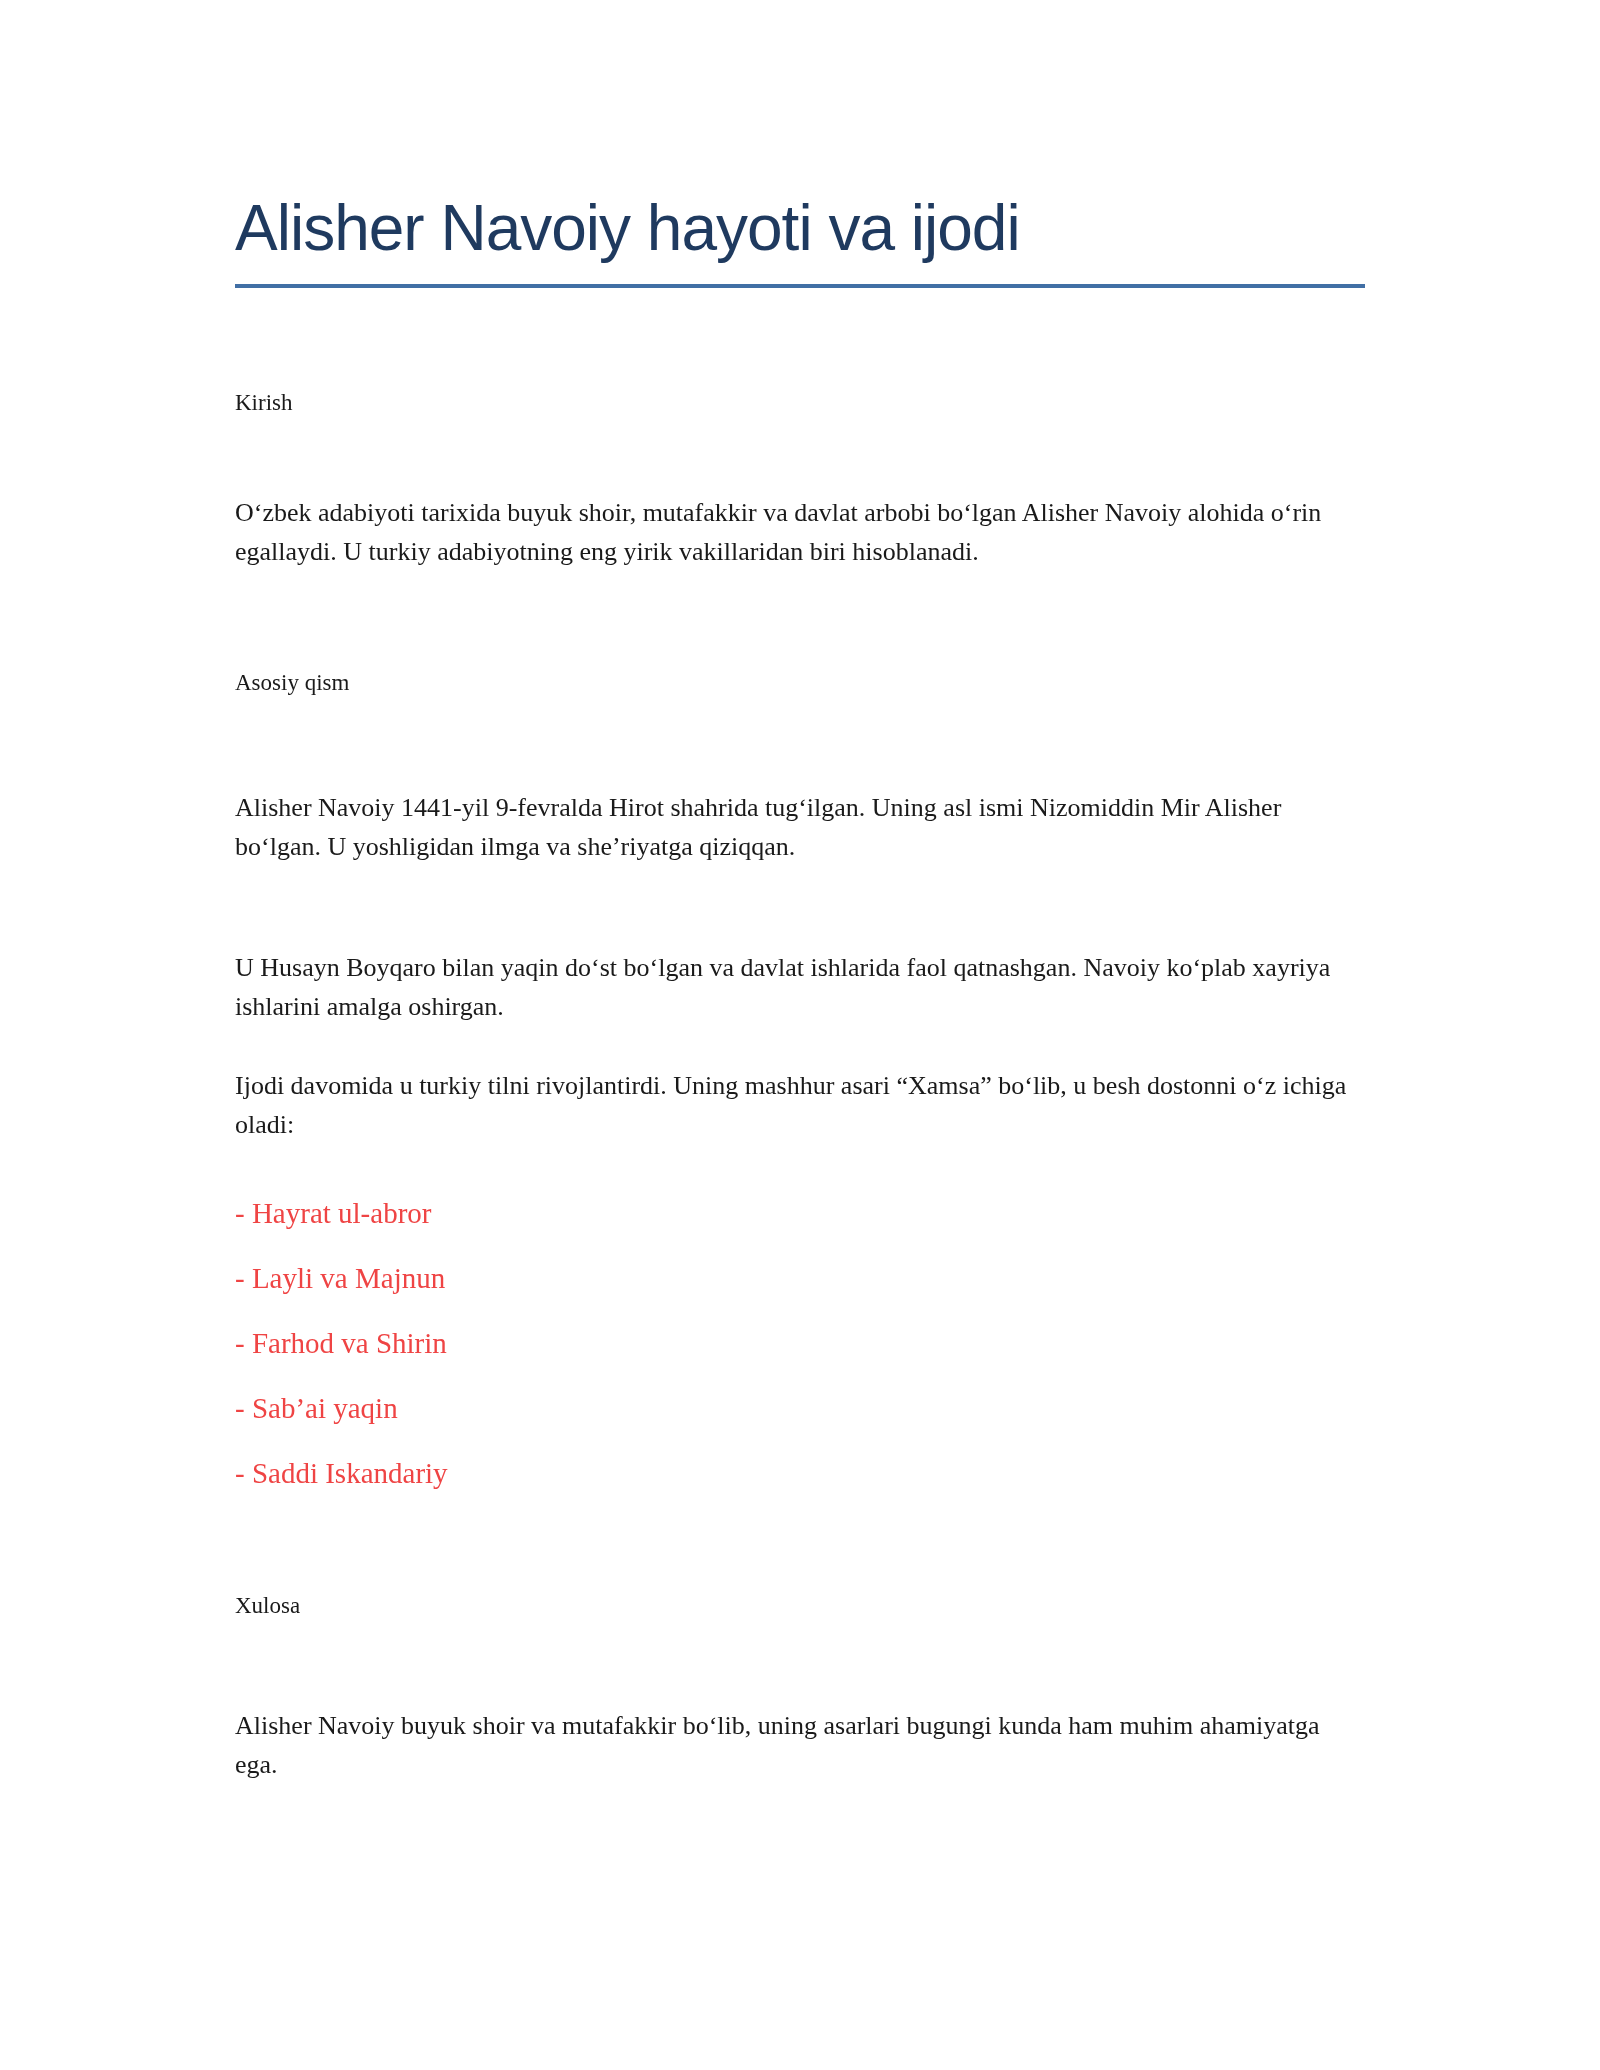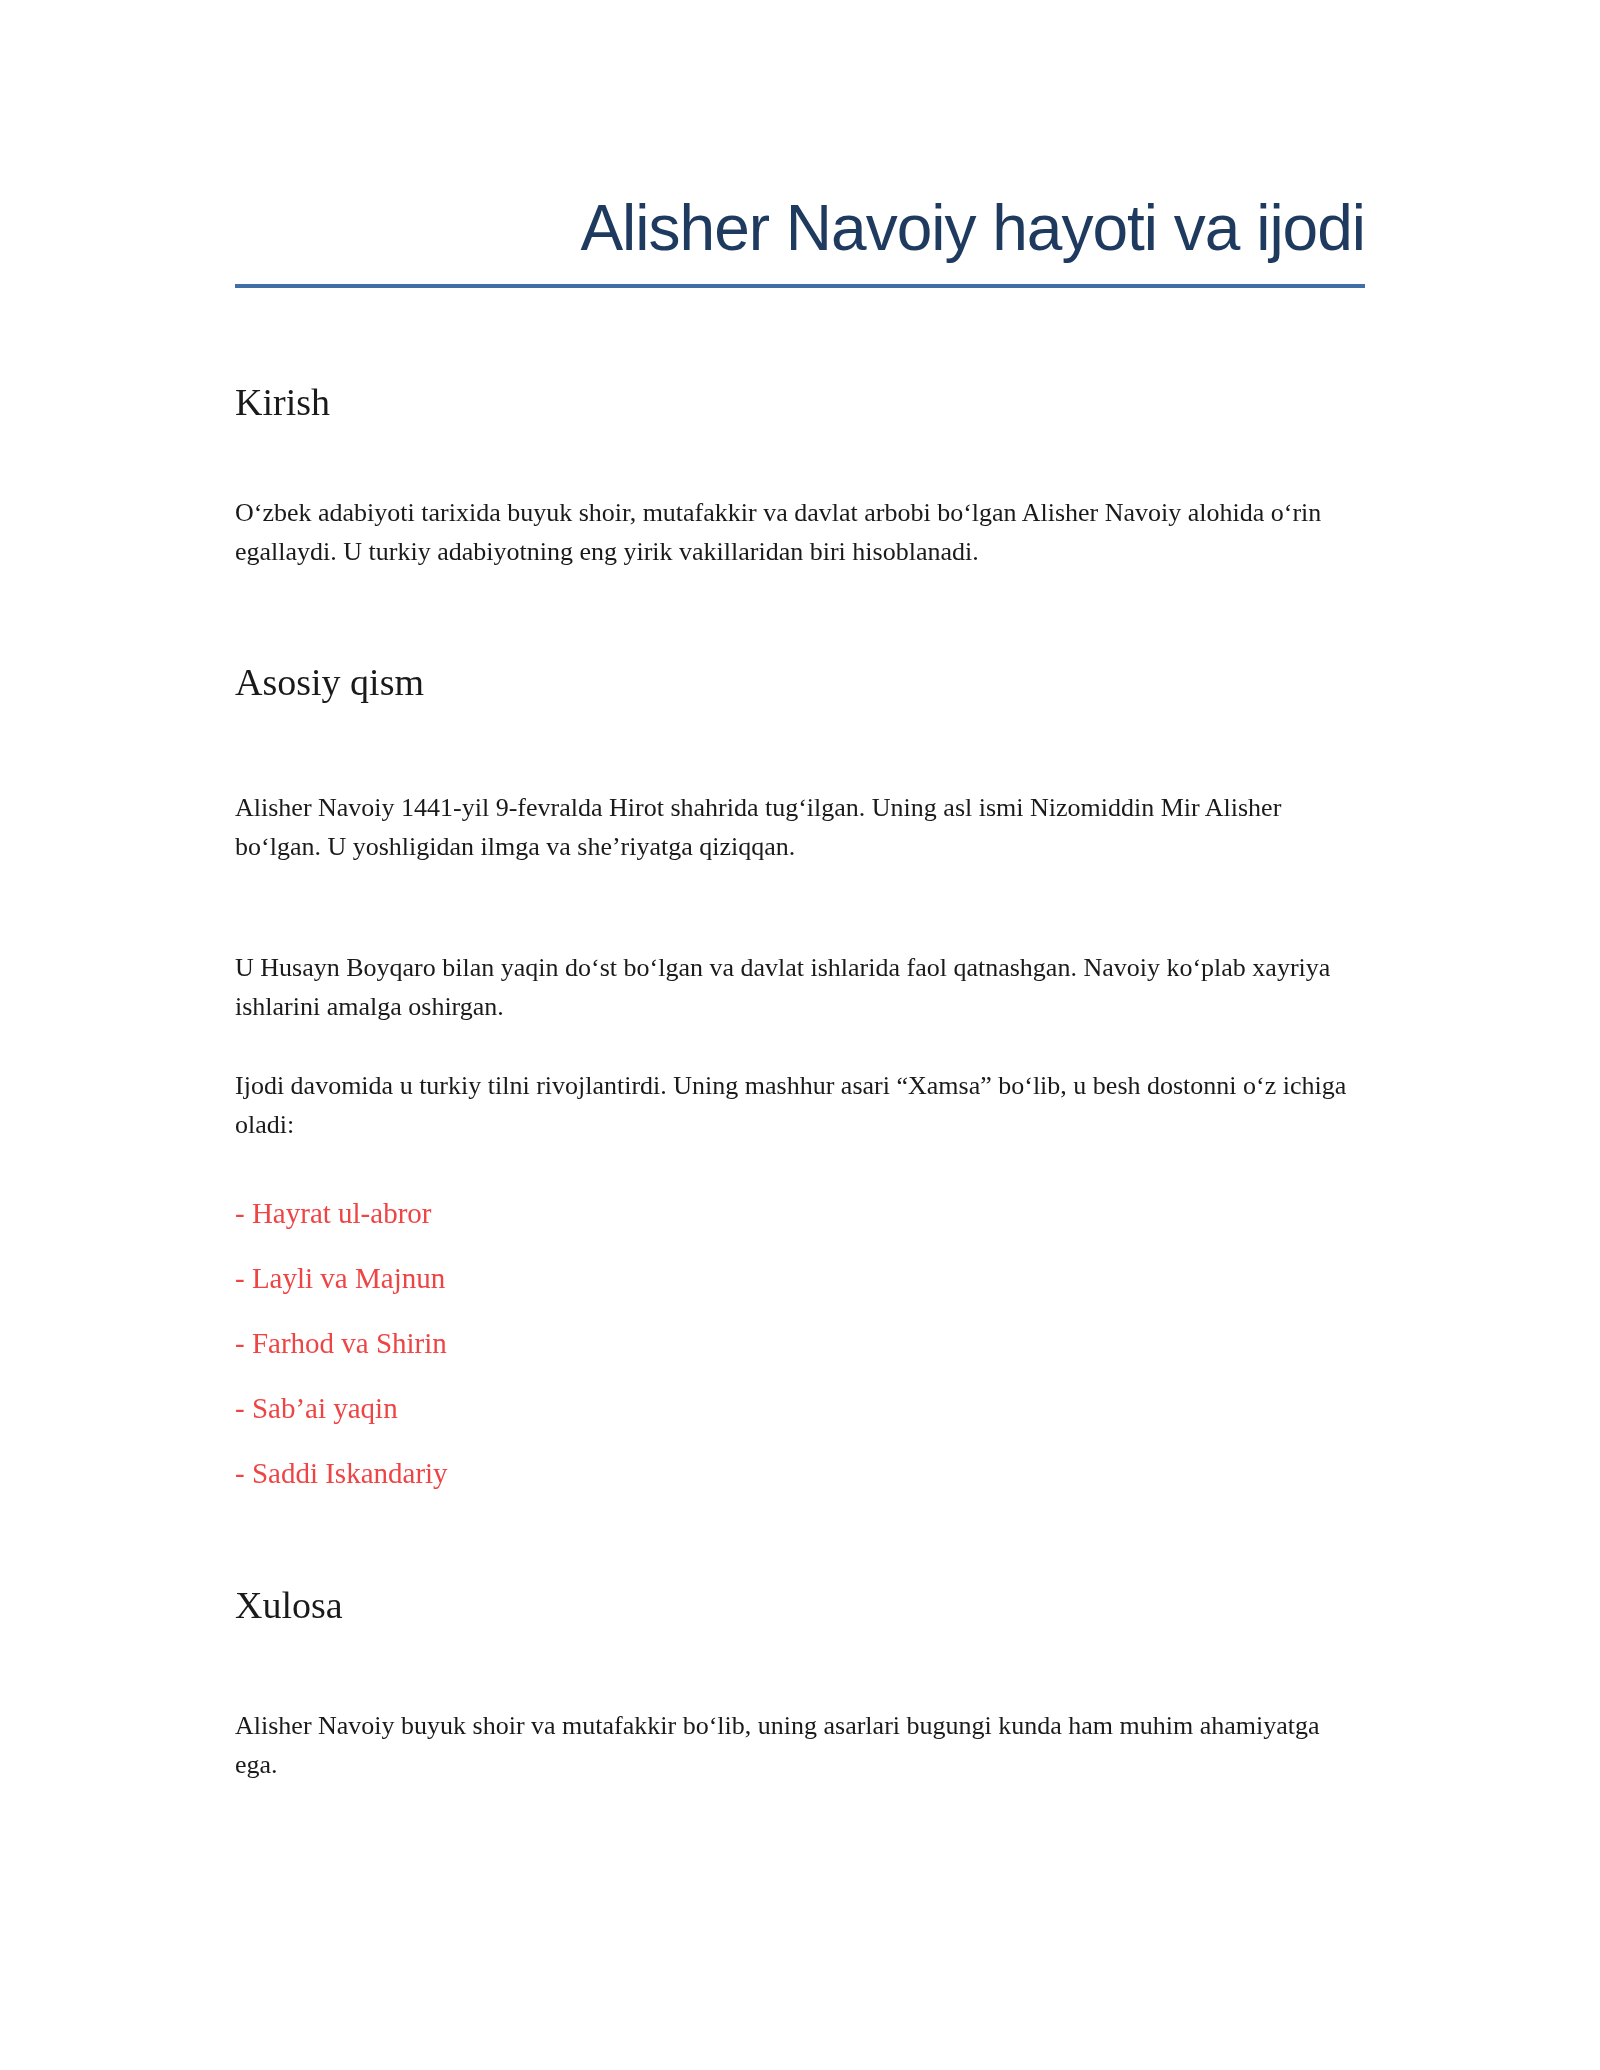--- a/index.html
+++ b/index.html
@@ -26,32 +26,31 @@
   .doc-title {
     margin: 0;
     padding: 0 0 24px 0;
     border-bottom: 4px solid #416fa5;
     font-family: "Liberation Sans", sans-serif;
     font-weight: 400;
     font-size: 64px;
     line-height: 1.0;
     letter-spacing: -1px;
     color: #1f3a5f;
-    text-align: right;
   }
   .body-text {
     margin: 0;
     font-size: 26px;
     line-height: 39px;
     color: #1a1a1a;
     font-weight: 400;
   }
   .section-heading {
     margin: 0;
-    font-size: 38px;
+    font-size: 23px;
     line-height: 39px;
     color: #1a1a1a;
     font-weight: 400;
   }
   .doc-list {
     margin: 0;
     padding: 0;
     list-style: none;
   }
   .doc-list li {

